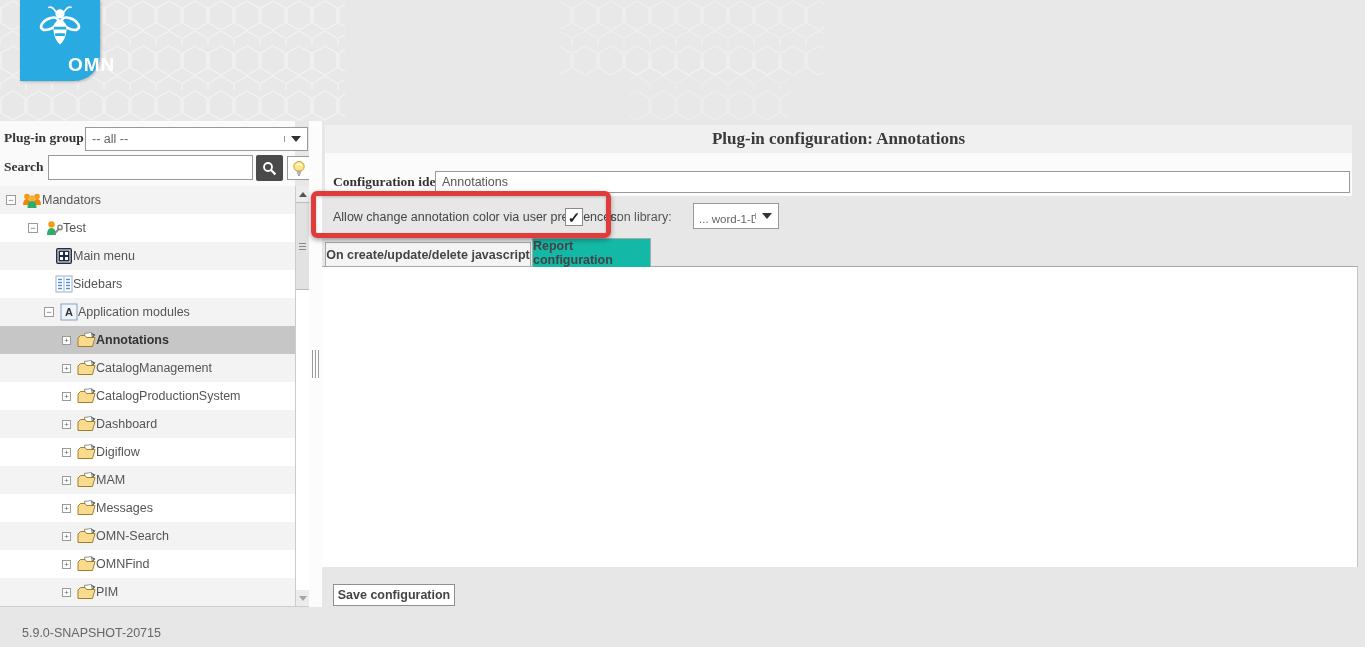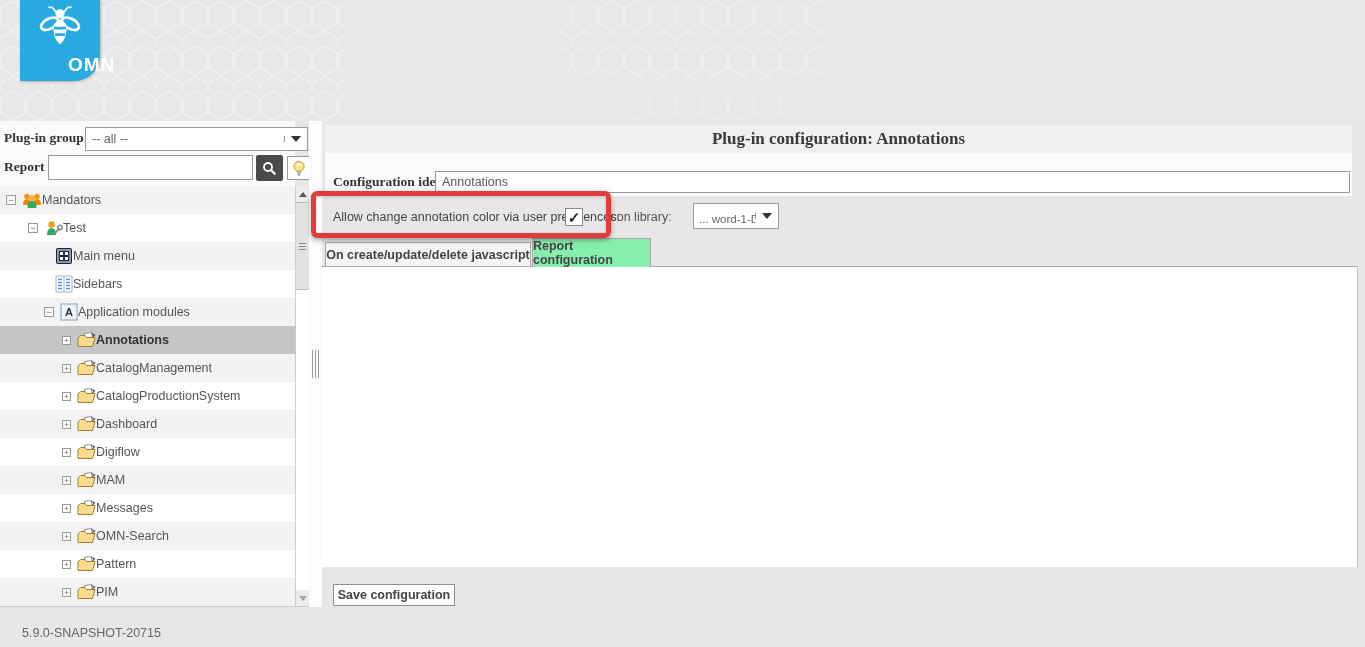--- a/index.html
+++ b/index.html
@@ -64,21 +64,21 @@
                 font-weight:bold; font-size:17px; color:#3a3a3a; }
   .config-band { left:325px; top:153px; width:1027px; height:43px; background:#fbfbfb; }
 
   .checkbox { width:18px; height:18px; background:#fff; border:1px solid #8a8a8a;
               display:flex; align-items:center; justify-content:center;
               font-size:15px; font-weight:bold; color:#222; line-height:1; }
 
   .tab { position:absolute; border:1px solid #a8a8a8; display:flex; align-items:center;
          justify-content:center; font-weight:bold; color:#444; font-size:12.5px; }
   .tab.inactive { background:#f4f4f4; z-index:2; }
-  .tab.active { background:#86efac; border-bottom:none; z-index:4; }
+  .tab.active { background:#14b8a6; border-bottom:none; z-index:4; }
 
   .content { left:322px; top:266px; width:1036px; height:301px; background:#fff;
              border-top:1px solid #a8a8a8; border-right:1px solid #c4c4c4; z-index:1; }
   .groupbox { position:absolute; border:1px solid #9e9e9e; background:#fff; }
   .groupbox-strip { height:22px; background:#f1f1f1; color:#555; line-height:22px; padding-left:8px; }
   .gb-label { position:absolute; left:8px; color:#555; }
 
   .btn { display:flex; align-items:center; justify-content:center; background:#fff;
          border:1px solid #8f8f8f; font-weight:bold; color:#444; font-size:12.5px; cursor:default; }
 
@@ -122,21 +122,21 @@
   <div class="abs lp-controls"></div>
 
   <div class="abs serif-label" style="left:4px;top:130px">Plug-in group</div>
   <div class="abs combo" style="left:85px;top:127px;width:223px;height:24px">
     <div class="combo-text">-- all --</div>
     <div class="combo-btn">
       <div class="tri-down"></div>
     </div>
   </div>
 
-  <div class="abs serif-label" style="left:4px;top:159px">Report</div>
+  <div class="abs serif-label" style="left:4px;top:159px">Search</div>
   <input class="abs text-input" style="left: 48px; top: 155px; width: 205px; height: 25px;" value="">
   <div class="abs" style="left:256px;top:155px;width:27px;height:26px;background:#4a4a4a;border-radius:2px;display:flex;align-items:center;justify-content:center">
     <svg width="15" height="15" viewBox="0 0 15 15">
       <circle cx="6" cy="6" r="4" fill="none" stroke="#fff" stroke-width="1.8"></circle>
       <line x1="9" y1="9" x2="13.4" y2="13.4" stroke="#fff" stroke-width="2.2"></line>
     </svg>
   </div>
   <div class="abs sq-btn" style="left:287px;top:156px;width:24px;height:24px">
     <svg width="16" height="17" viewBox="0 0 16 17">
       <ellipse cx="8" cy="6.5" rx="5.2" ry="5" fill="#fce588" stroke="#c9a227" stroke-width="1"></ellipse>
@@ -334,21 +334,21 @@
   <div class="tree-row" style="top:550px">
     <span class="sp" style="width:62px"></span>
     <span class="expbox small">+</span>
     <span class="ticon">
       <svg width="19" height="17" viewBox="0 0 19 17">
         <rect x="8" y="1" width="7" height="9" fill="#fff" stroke="#999" stroke-width="1" transform="rotate(-8 11 5)"></rect>
         <path d="M14.5 1.5 l3 1.5 l-2 2" fill="none" stroke="#555" stroke-width="1.2"></path>
         <path d="M1 6 l2.5 -2.5 h4.5 l1.5 2 H18 l-2.5 9 H1 Z" fill="#fadb8e" stroke="#a08030" stroke-width="1"></path>
       </svg>
     </span>
-    <span class="tree-label">Pattern</span>
+    <span class="tree-label">OMNFind</span>
   </div>
 
   <div class="tree-row alt" style="top:578px">
     <span class="sp" style="width:62px"></span>
     <span class="expbox small">+</span>
     <span class="ticon">
       <svg width="19" height="17" viewBox="0 0 19 17">
         <rect x="8" y="1" width="7" height="9" fill="#fff" stroke="#999" stroke-width="1" transform="rotate(-8 11 5)"></rect>
         <path d="M14.5 1.5 l3 1.5 l-2 2" fill="none" stroke="#555" stroke-width="1.2"></path>
         <path d="M1 6 l2.5 -2.5 h4.5 l1.5 2 H18 l-2.5 9 H1 Z" fill="#fadb8e" stroke="#a08030" stroke-width="1"></path>

